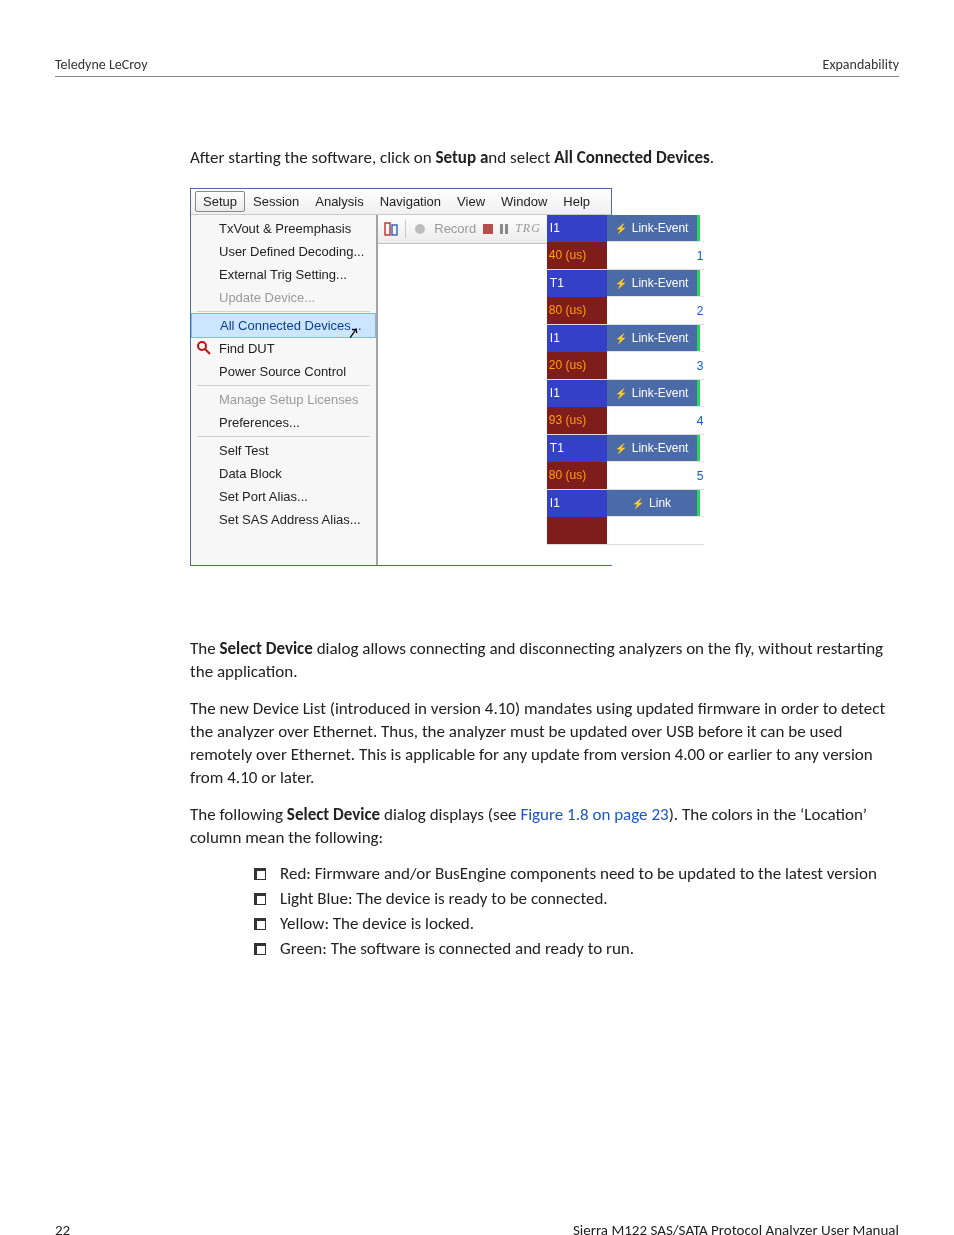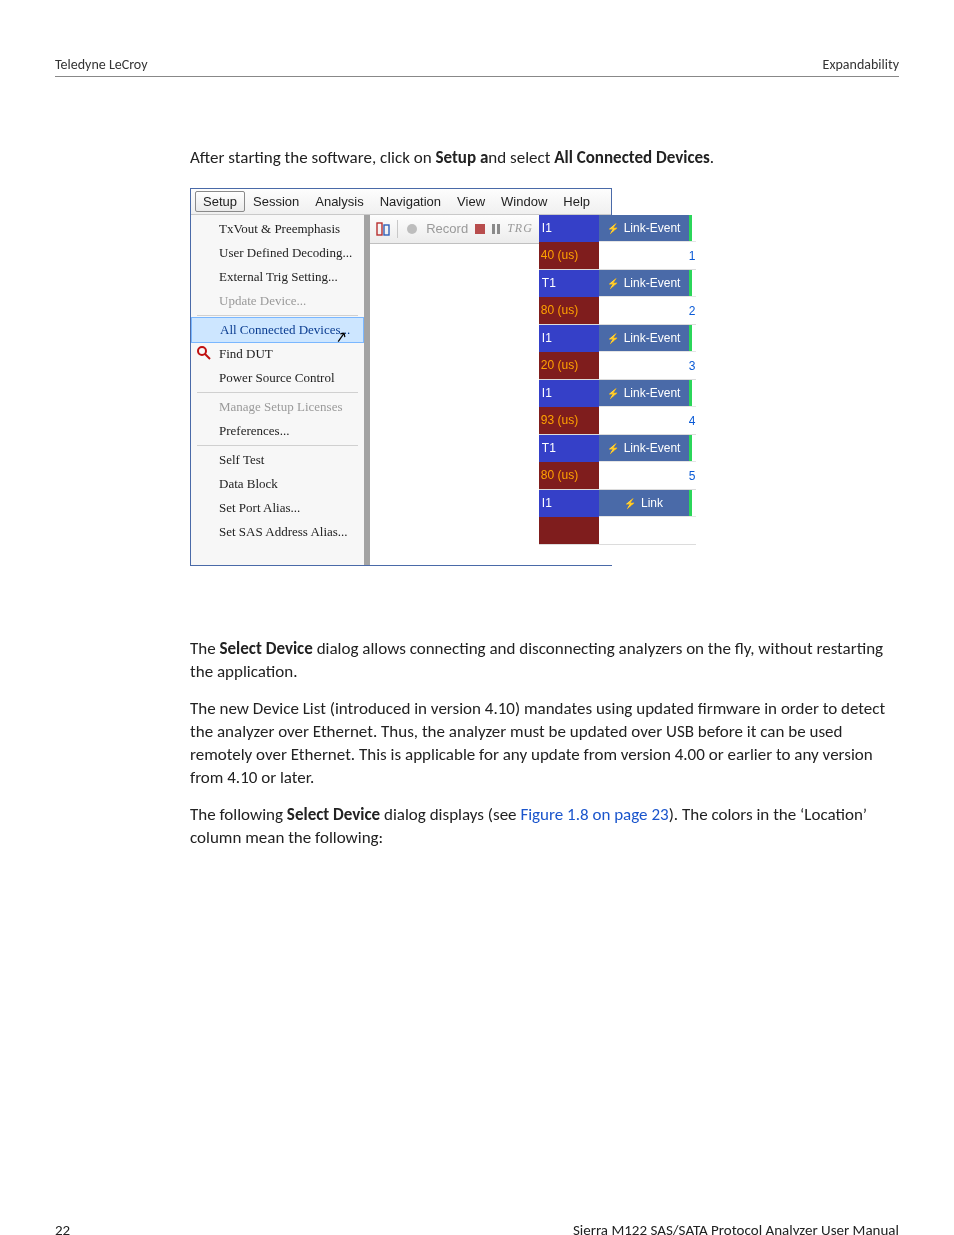--- a/index.html
+++ b/index.html
@@ -60,23 +60,22 @@
     background: linear-gradient(#fff,#eaeaea);
     border: 1px solid #8a8a8a;
   }
   .app-body {
     display: flex;
     height: 350px;
   }
   .dropdown {
     width: 200px;
     background: #f7f7f7;
-    border-right: 6px solid #a3a3a3;
+    border-right: 2px solid #a3a3a3;
     padding: 2px 0;
-    font-family: Liberation Serif, serif;
   }
   .dropdown .item {
     padding: 4px 12px 4px 28px;
     font-size: 13px;
     color: #222;
     white-space: nowrap;
     position: relative;
   }
   .dropdown .item.disabled { color: #9a9a9a; }
   .dropdown .sep { border-top: 1px solid #d0d0d0; margin: 2px 6px; }
@@ -415,20 +414,26 @@
     <p>
       <span>The </span><strong>Select Device</strong><span> dialog allows connecting and disconnecting analyzers on the fly, without restarting the application.</span>
     </p>
 
     <p>The new Device List (introduced in version 4.10) mandates using updated firmware in order to detect the analyzer over Ethernet. Thus, the analyzer must be updated over USB before it can be used remotely over Ethernet. This is applicable for any update from version 4.00 or earlier to any version from 4.10 or later.</p>
 
     <p>
       <span>The following </span><strong>Select Device</strong><span> dialog displays (see </span><a class="xref" href="#">Figure 1.8 on page 23</a><span>). The colors in the ‘Location’ column mean the following:</span>
     </p>
 
+    <ul class="boxlist">
+      <li>Red: Firmware and/or BusEngine components need to be updated to the latest version</li>
+      <li>Light Blue: The device is ready to be connected.</li>
+      <li>Yellow: The device is locked.</li>
+      <li>Green: The software is connected and ready to run.</li>
+    </ul>
   </div>
 
 </div>
 
 <div class="footer">
   <span>22</span>
   <span>Sierra M122 SAS/SATA Protocol Analyzer User Manual</span>
 </div>
 
 </body></html>

